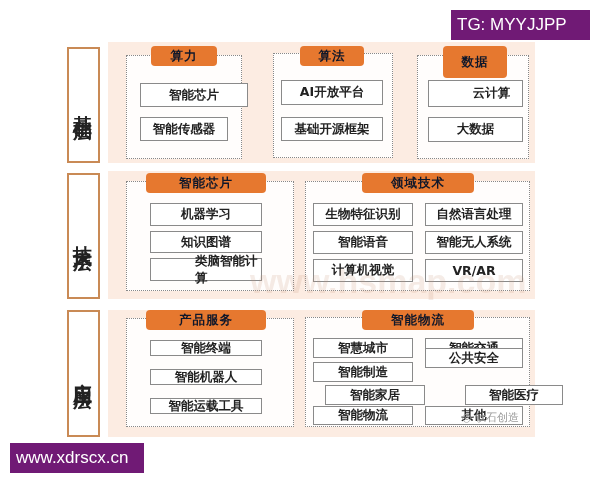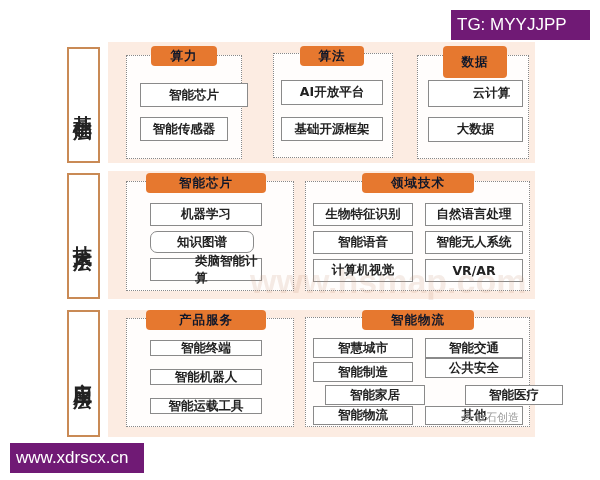--- a/index.html
+++ b/index.html
@@ -69,21 +69,21 @@
 </div>
 <div class="abs band" style="left:108px;top:171px;width:427px;height:128px;"></div>
 
 <div class="abs group" style="left:126px;top:181px;width:168px;height:110px;"></div>
 <div class="abs tag" style="left:146px;top:173px;width:120px;height:20px;">
   <span>智能芯片</span>
 </div>
 <div class="abs item" style="left:150px;top:203px;width:112px;height:23px;">
     <span>机器学习</span>
   </div>
-<div class="abs item" style="left:150px;top:231px;width:104px;height:22px;border-radius:7px;">
+<div class="abs item" style="left:150px;top:231px;width:112px;height:22px;">
     <span>知识图谱</span>
   </div>
 <div class="abs item" style="left:150px;top:258px;width:112px;height:23px;padding-left:44px;">
     <span>类脑智能计算</span>
   </div>
 
 <div class="abs group" style="left:305px;top:181px;width:225px;height:110px;"></div>
 <div class="abs tag" style="left:362px;top:173px;width:112px;height:20px;">
   <span>领域技术</span>
 </div>
@@ -135,21 +135,21 @@
 </div>
 <div class="abs item" style="left:313px;top:338px;width:100px;height:20px;">
     <span>智慧城市</span>
   </div>
 <div class="abs item" style="left:425px;top:338px;width:98px;height:20px;">
     <span>智能交通</span>
   </div>
 <div class="abs item" style="left:313px;top:362px;width:100px;height:20px;">
     <span>智能制造</span>
   </div>
-<div class="abs item" style="left:425px;top:358px;width:98px;height:20px;">
+<div class="abs item" style="left:425px;top:348px;width:98px;height:20px;">
     <span>公共安全</span>
   </div>
 <div class="abs item" style="left:313px;top:385px;width:100px;height:20px;margin-left:12px;">
     <span>智能家居</span>
   </div>
 <div class="abs item" style="left:425px;top:385px;width:98px;height:20px;margin-left:40px;">
     <span>智能医疗</span>
   </div>
 <div class="abs item" style="left:313px;top:406px;width:100px;height:19px;">
     <span>智能物流</span>

